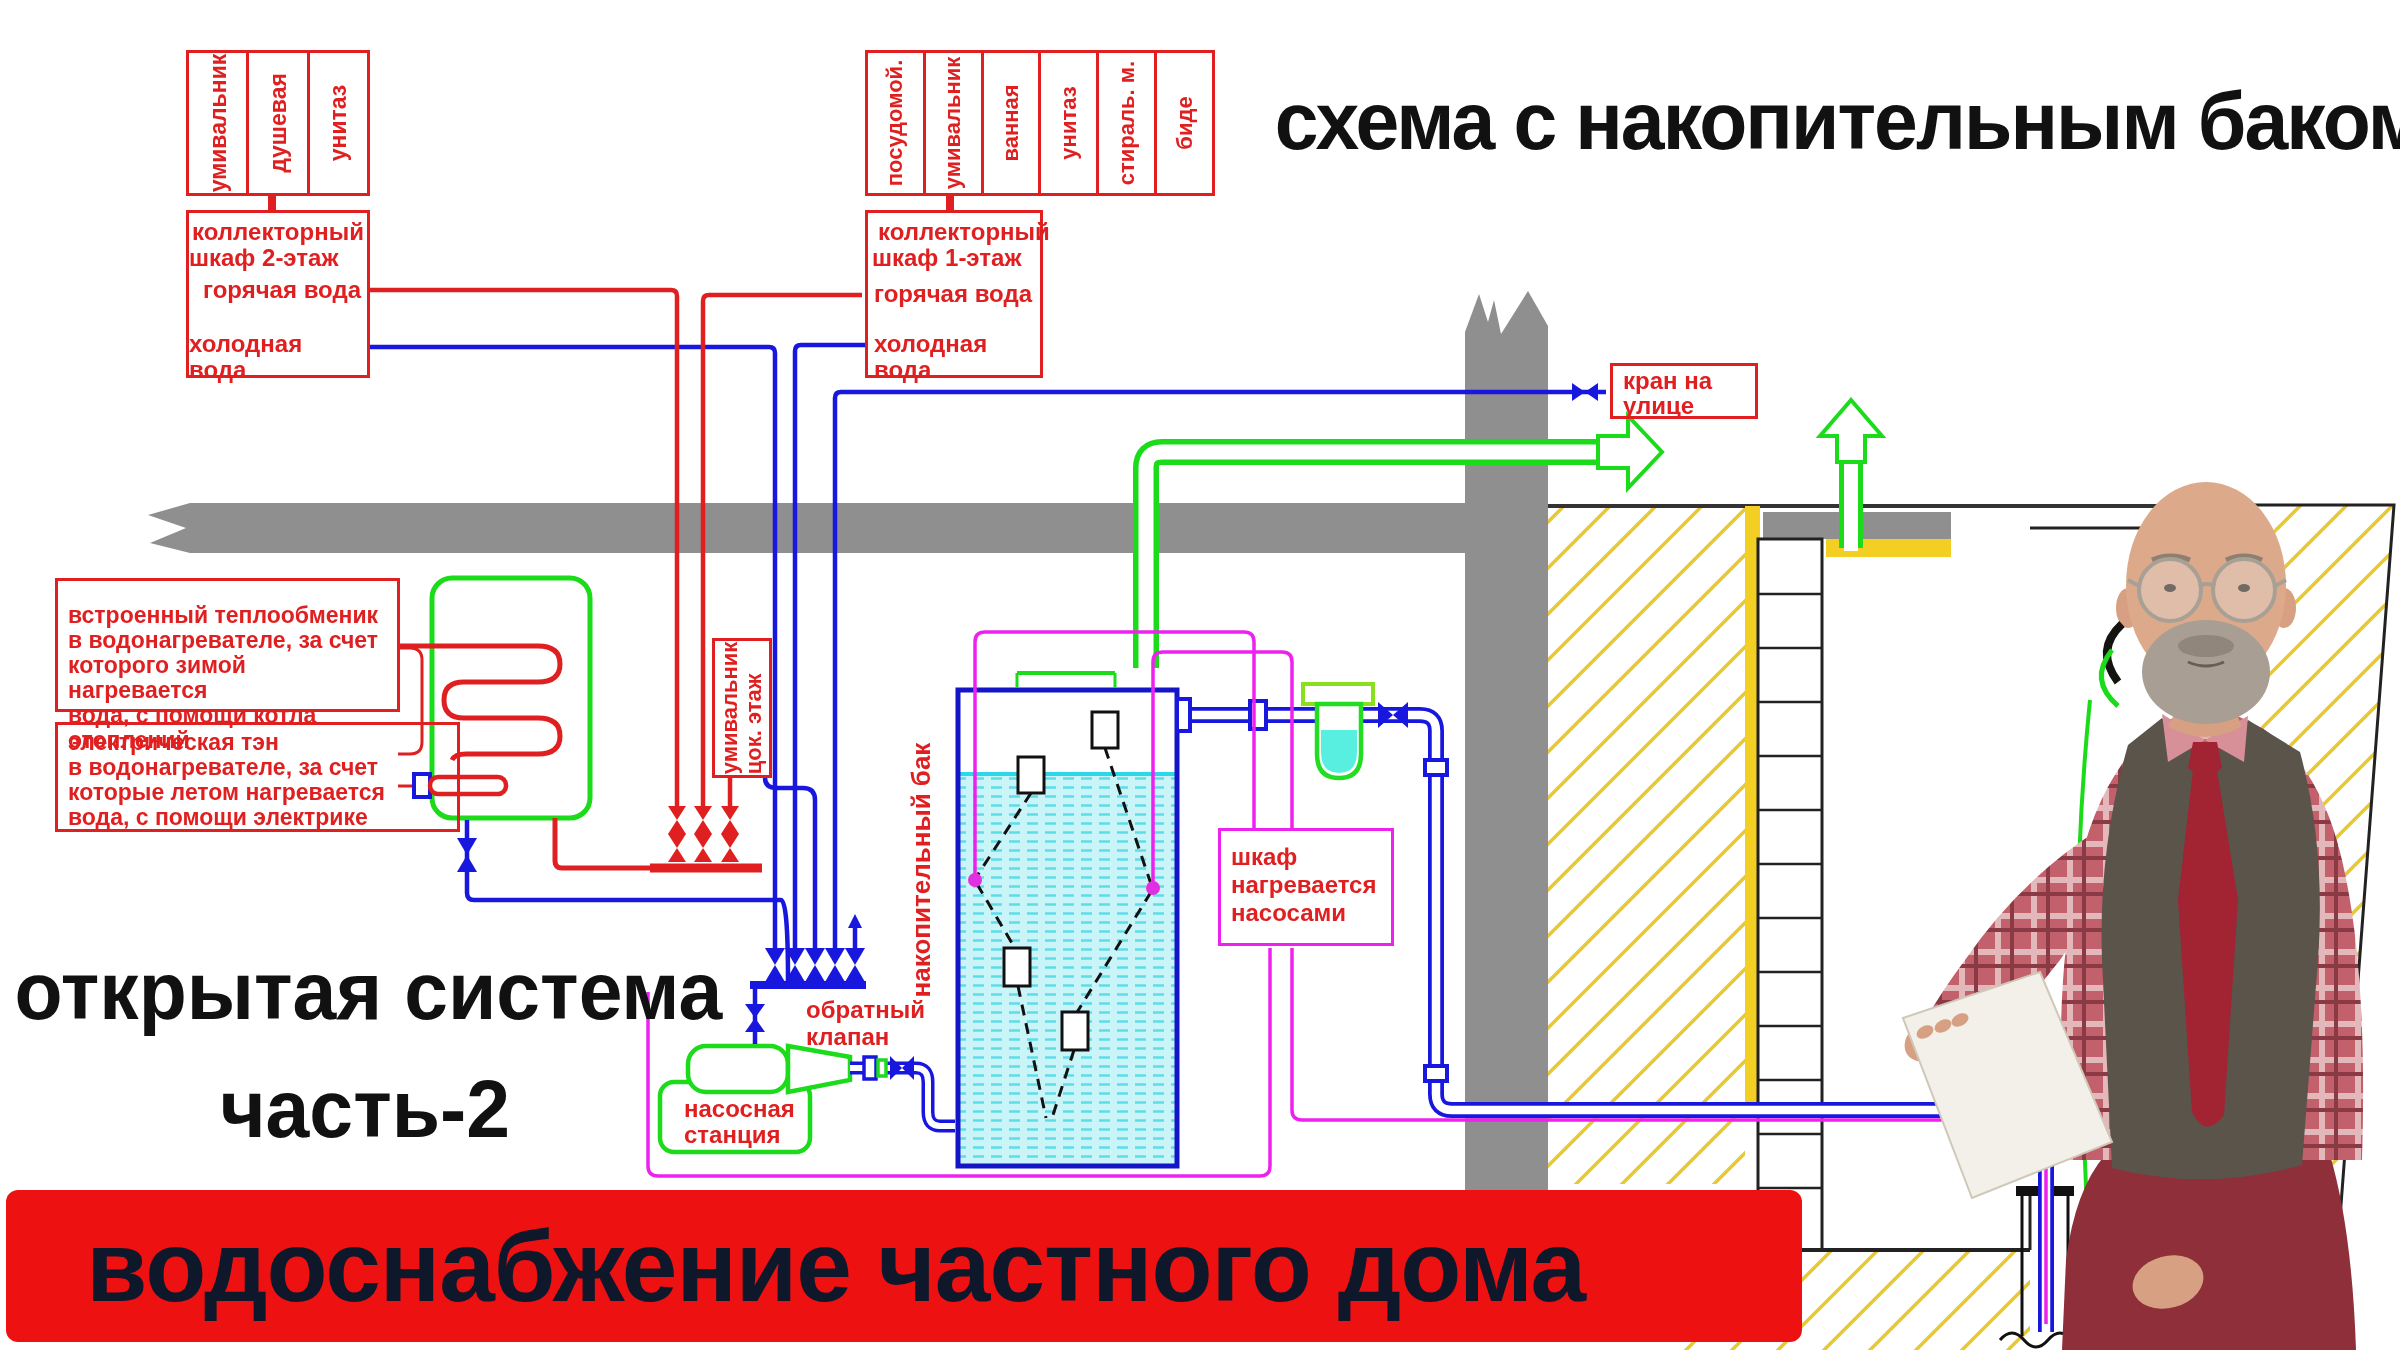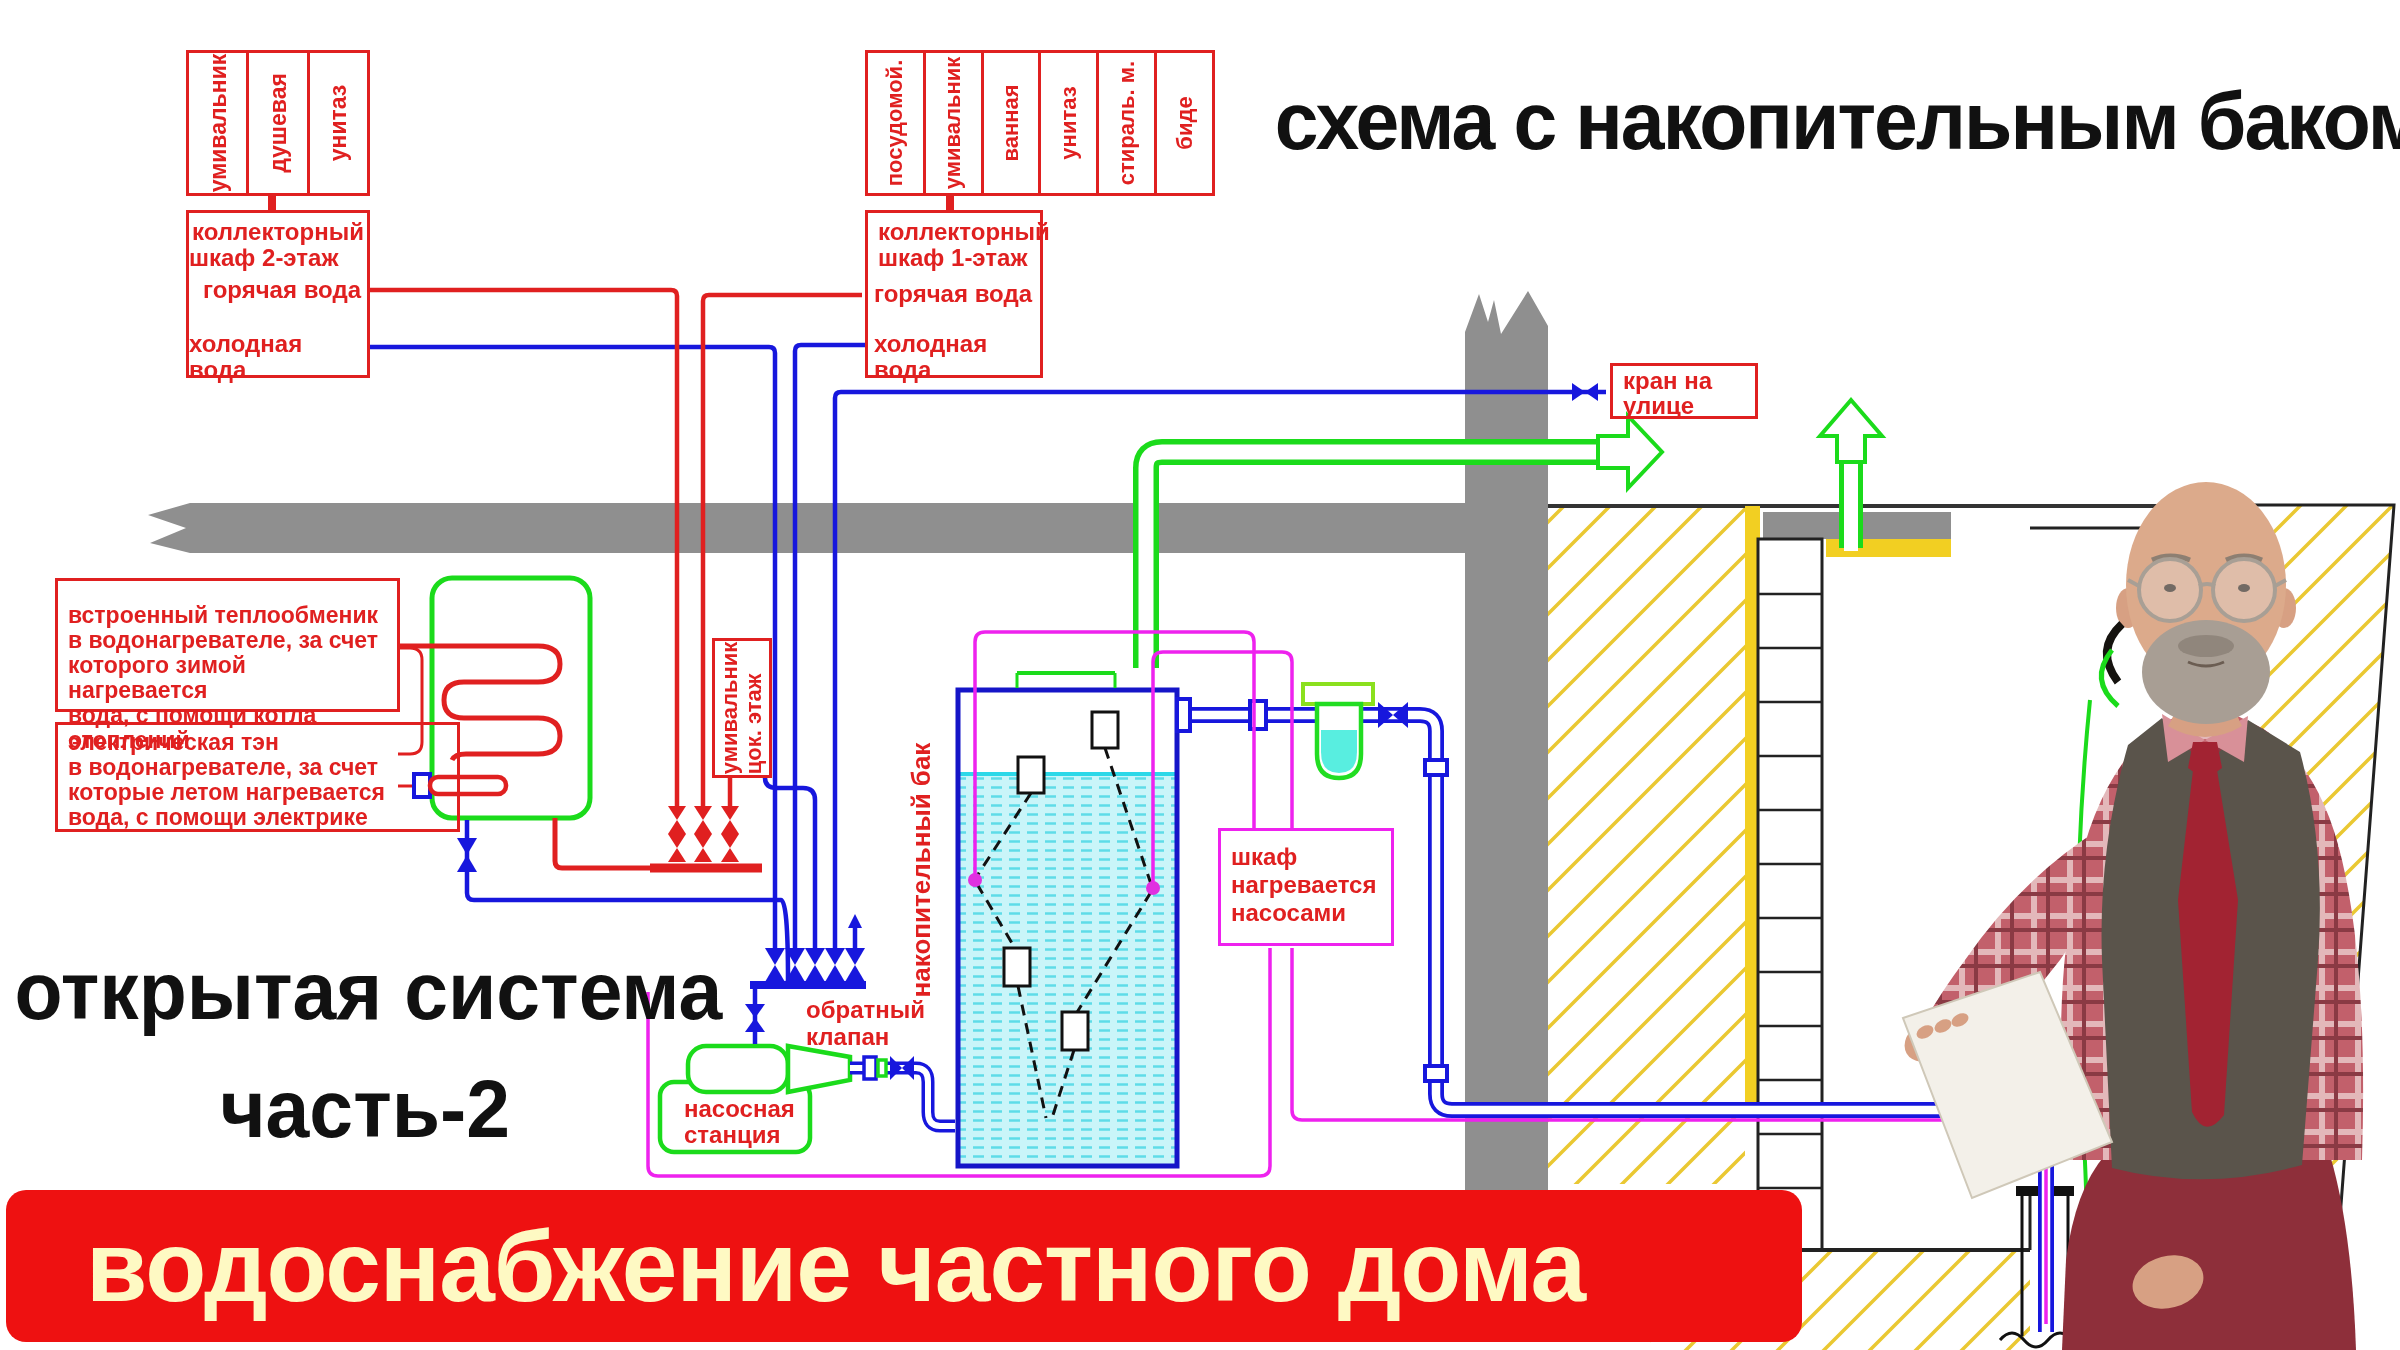--- a/index.html
+++ b/index.html
@@ -11,22 +11,22 @@
   .mbox{border-color:var(--magenta,#ee22ee)}
   .cells{display:flex;height:100%}
   .cell{flex:1;position:relative}
   .cell+.cell{border-left:3px solid var(--red,#e02020)}
   .vrot{position:absolute;left:50%;top:50%;z-index:2;
         transform:translate(-50%,-50%) rotate(-90deg);white-space:nowrap;
         color:var(--red,#e02020);font-weight:700}
   .pre{white-space:pre-line}
   .bigblack{position:absolute;z-index:2;color:var(--black,#111);font-weight:700;
             text-align:center;transform:scaleX(.96);transform-origin:center;white-space:nowrap}
-  #banner{position:absolute;z-index:3;background:var(--banner,#ee1111);color:#fef9c3;
-          border-radius:20px;display:flex;align-items:center;font-weight:700;
+  #banner{position:absolute;z-index:3;background:var(--banner,#ee1111);color:#0f172a;
+          border-radius:12px;display:flex;align-items:center;font-weight:700;
           letter-spacing:-1px;white-space:nowrap}
 </style>
 </head>
 <body>
 
 <div id="stage">
 
 <svg id="diagram" width="2400" height="1350" viewBox="0 0 2400 1350">
   <defs>
     <pattern id="yh" width="46" height="46" patternUnits="userSpaceOnUse">
@@ -271,21 +271,21 @@
     <div class="cell">
           <span class="vrot" style="font-size:22px">стираль. м.</span>
         </div>
     <div class="cell">
           <span class="vrot" style="font-size:22px">биде</span>
         </div>
   </div>
 </div>
 <div class="box" style="left:865px;top:210px;width:178px;height:168px">
   <div class="lbl" style="position:static;margin:6px 0 0 10px;font-size:24px">коллекторный</div>
-  <div class="lbl" style="position:static;margin-left:10px;font-size:24px">шкаф 1-этаж</div>
+  <div class="lbl" style="position:static;margin-left:4px;font-size:24px">шкаф 1-этаж</div>
   <div class="lbl" style="left:6px;top:68px;font-size:24px">горячая вода</div>
   <div class="lbl" style="left:6px;top:118px;font-size:24px">холодная вода</div>
 </div>
 
 <div class="box" style="left:55px;top:578px;width:345px;height:134px;padding:22px 10px">
   <div class="lbl pre" style="position:static;font-size:23px;line-height:25px">встроенный теплообменик
 в водонагревателе, за счет
 которого зимой нагревается
 вода, с помощи котла
 отоплений</div>

